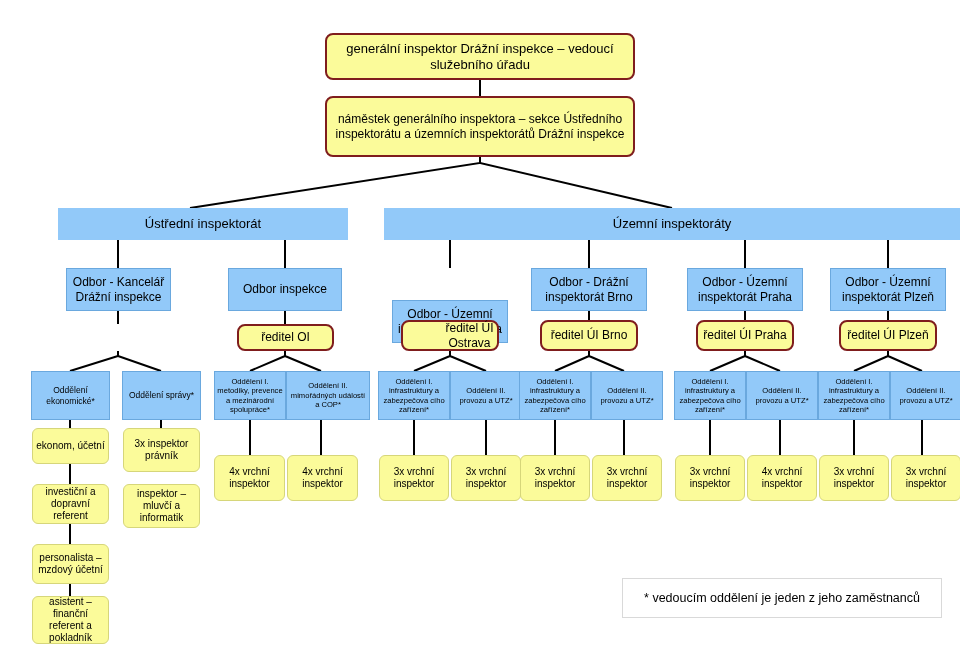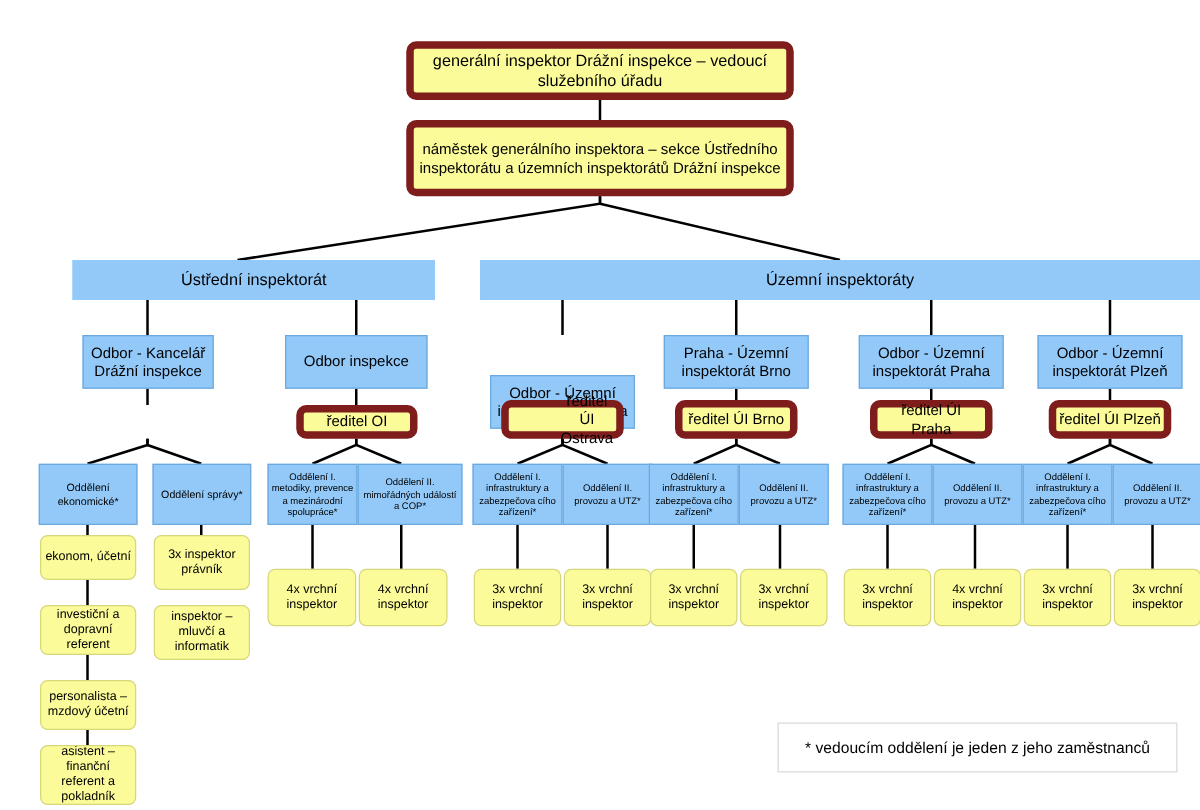--- a/index.html
+++ b/index.html
@@ -16,21 +16,21 @@
     position:absolute;
     box-sizing:border-box;
     display:flex;
     align-items:center;
     justify-content:center;
     text-align:center;
     line-height:1.22;
     z-index:3;
   }
   .node span{display:block;padding:0 2px;}
-  .yellow{background:#fbfb9a;border:6px solid #7f1d1d;border-radius:8px;}
+  .yellow{background:#fbfb9a;border:2px solid #7f1d1d;border-radius:8px;}
   .yellow-sq{background:#fbfb9a;border:1px solid #d6d67a;border-radius:6px;}
   .blue{background:#92c9f9;border:1px solid #92c9f9;border-radius:0;}
   .blue-b{background:#92c9f9;border:1px solid #6aa8de;border-radius:0;}
   .t13{font-size:13px;}
   .t12{font-size:12px;}
   .t10{font-size:10px;}
   .t8{font-size:7.6px;line-height:1.25;}
   .t85{font-size:8.5px;line-height:1.25;}
   .footnote{
     position:absolute;
@@ -127,21 +127,21 @@
   <div class="node blue-b t12" style="left:228px;top:268px;width:114px;height:43px;">
     <span>Odbor inspekce</span>
   </div>
   <div class="node blue-b t12" style="left:66px;top:268px;width:105px;height:43px;">
     <span>Odbor - Kancelář Drážní inspekce</span>
   </div>
   <div class="node blue-b t12" style="left:392px;top:268px;width:116px;height:43px;margin-top:32px;">
     <span>Odbor - Územní inspektorát Ostrava</span>
   </div>
   <div class="node blue-b t12" style="left:531px;top:268px;width:116px;height:43px;">
-    <span>Praha - Územní inspektorát Brno</span>
+    <span>Odbor - Drážní inspektorát Brno</span>
   </div>
   <div class="node blue-b t12" style="left:687px;top:268px;width:116px;height:43px;">
     <span>Odbor - Územní inspektorát Praha</span>
   </div>
   <div class="node blue-b t12" style="left:830px;top:268px;width:116px;height:43px;">
     <span>Odbor - Územní inspektorát Plzeň</span>
   </div>
 
   <div class="node yellow t12" style="left:237px;top:324px;width:97px;height:27px;">
     <span>ředitel OI</span>

